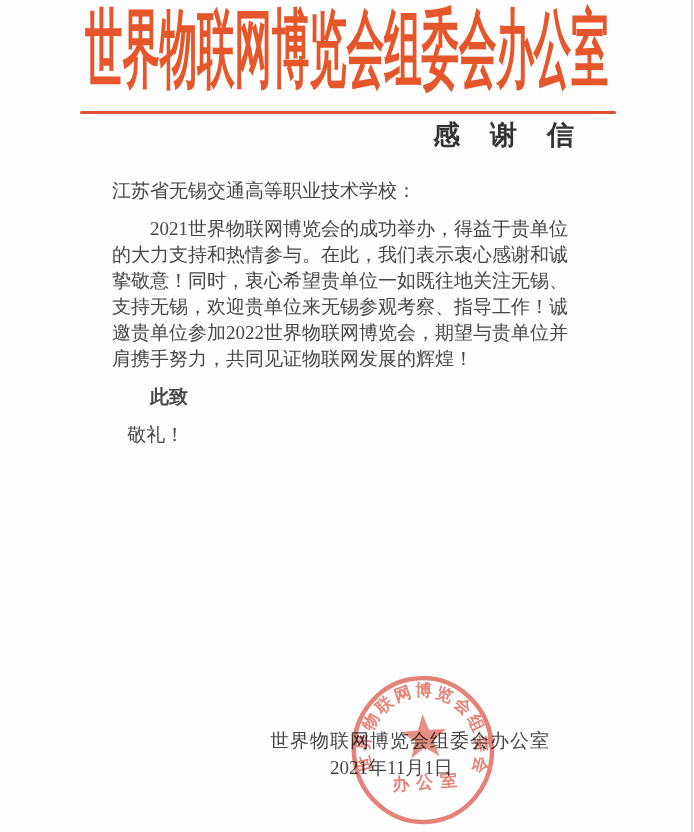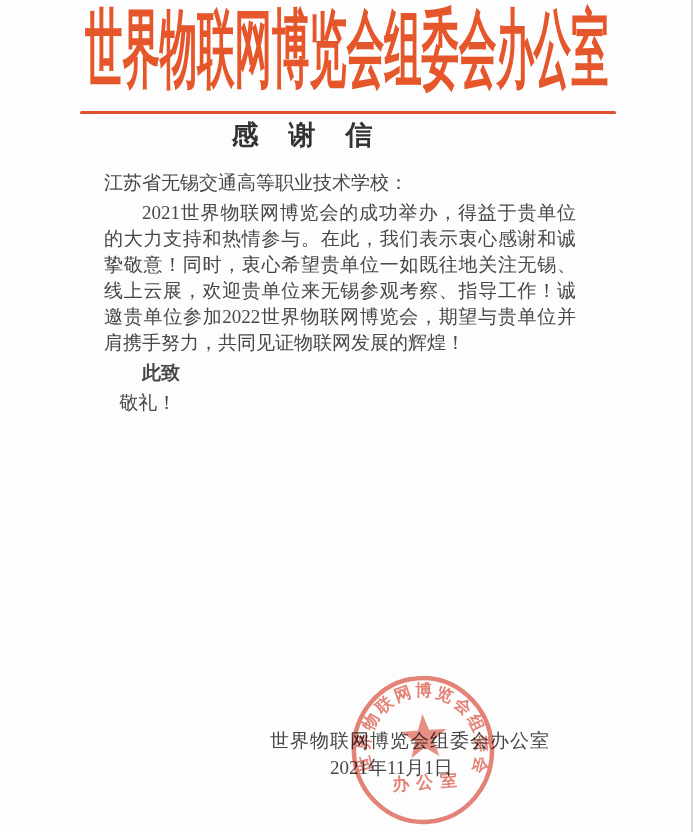--- a/index.html
+++ b/index.html
@@ -39,38 +39,38 @@
     left:80px;top:111px;
     width:536px;height:3px;
     background:var(--rule);
     border-radius:2px;
   }
   
   .title{
     position:absolute;
     left:0;top:117px;
     width:604px;
-    text-align:center;
+    text-align:right;
     font-size:27px;
     font-weight:bold;
     letter-spacing:30px;
     text-indent:30px;
     color:#333;
   }
   
   .body{
     position:absolute;
     left:100px;top:166px;
     width:480px;
     font-size:19px;
     line-height:26px;
     color:var(--ink);
     text-align:justify;
   }
-  .body p{margin:4px;}
+  .body p{margin:12px;}
   .para{text-indent:2em;}
   .closing-cizhi{text-indent:2em;font-weight:bold;}
   .closing-jingli{text-indent:0.8em;}
   
   .signature{
     position:absolute;
     left:270px;top:728px;
     width:280px;
     text-align:center;
     font-size:19px;
@@ -115,21 +115,21 @@
 <div class="page">
 
   <div class="org-name">世界物联网博览会组委会办公室</div>
 
   <div class="rule"></div>
 
   <h1 class="title">感谢信</h1>
 
   <main class="body">
     <p class="greeting">江苏省无锡交通高等职业技术学校：</p>
-    <p class="para">2021世界物联网博览会的成功举办，得益于贵单位的大力支持和热情参与。在此，我们表示衷心感谢和诚挚敬意！同时，衷心希望贵单位一如既往地关注无锡、线上云展，欢迎贵单位来无锡参观考察、指导工作！诚邀贵单位参加2022世界物联网博览会，期望与贵单位并肩携手努力，共同见证物联网发展的辉煌！</p>
+    <p class="para">2021世界物联网博览会的成功举办，得益于贵单位的大力支持和热情参与。在此，我们表示衷心感谢和诚挚敬意！同时，衷心希望贵单位一如既往地关注无锡、支持无锡，欢迎贵单位来无锡参观考察、指导工作！诚邀贵单位参加2022世界物联网博览会，期望与贵单位并肩携手努力，共同见证物联网发展的辉煌！</p>
     <p class="closing-cizhi">此致</p>
     <p class="closing-jingli">敬礼！</p>
   </main>
 
   <div class="signature">世界物联网博览会组委会办公室</div>
 
   <div class="date">2021年11月1日</div>
 
   <svg class="seal" viewBox="0 0 150 150" aria-hidden="true">
     <ellipse class="seal-ring" cx="75" cy="74" rx="69" ry="72"></ellipse>

